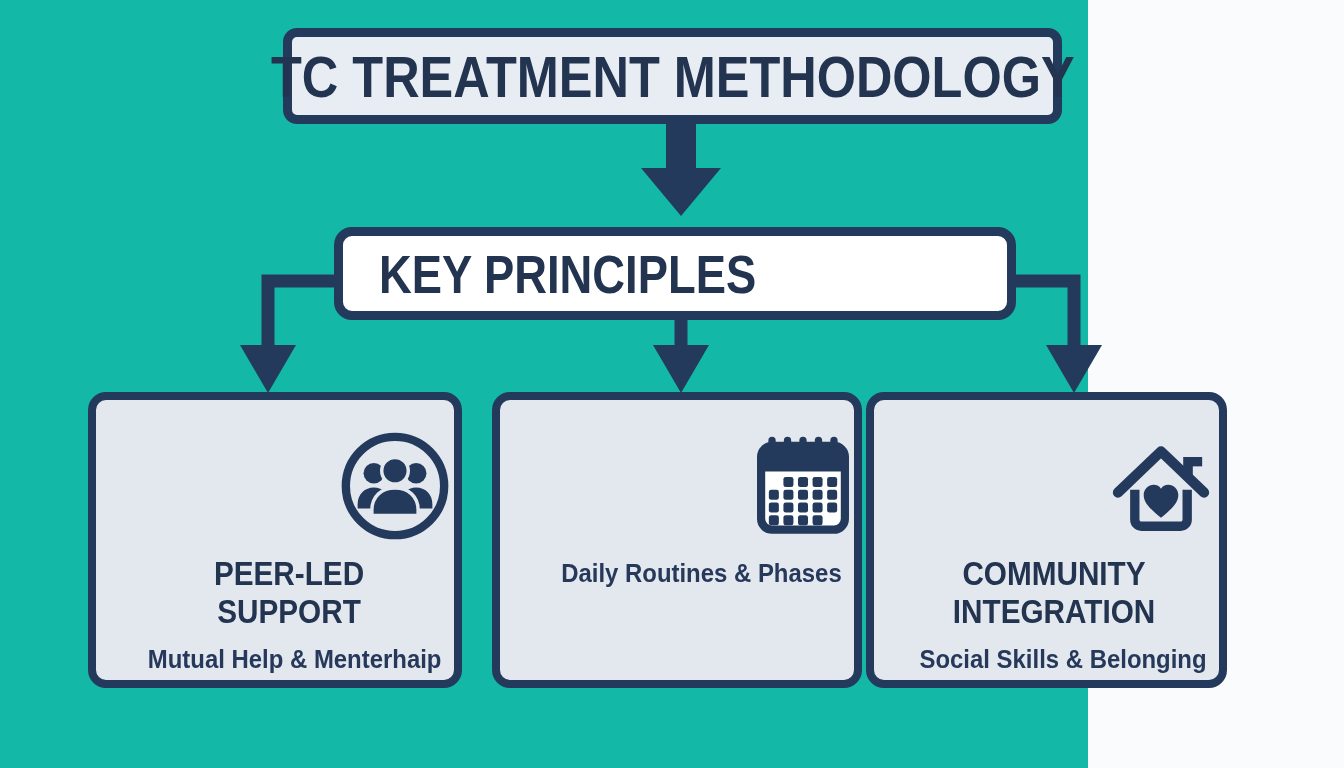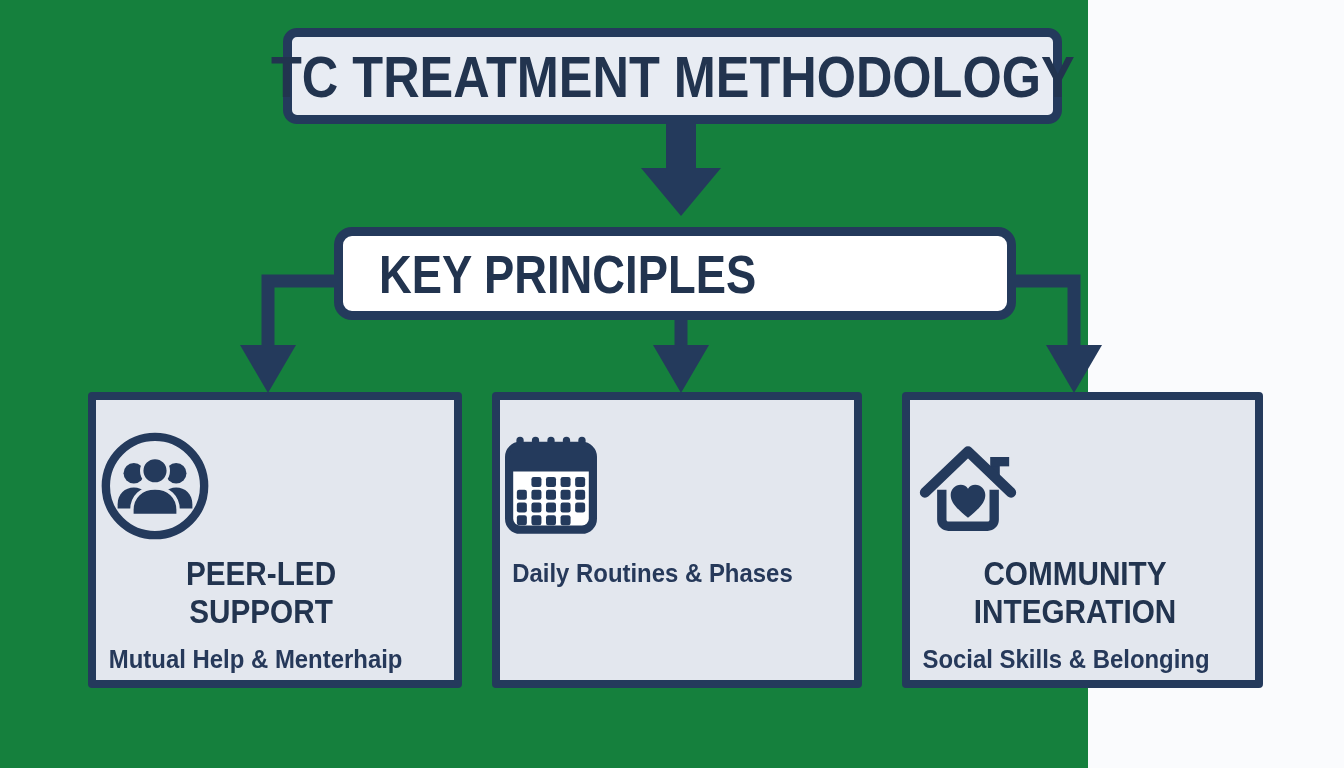--- a/index.html
+++ b/index.html
@@ -5,21 +5,21 @@
   html, body { margin: 0; padding: 0; }
   body {
     width: 1344px; height: 768px;
     font-family: "Liberation Sans", sans-serif;
     background: #FAFBFD;
     overflow: hidden;
   }
   .canvas {
     position: relative;
     width: 1088px; height: 768px;
-    background: #15803d;
+    background: #14b8a6;
   }
   .connector-layer {
     position: absolute; left: 0; top: 0;
     width: 1344px; height: 768px;
     z-index: 1;
   }
   .box, .card { position: absolute; box-sizing: border-box; z-index: 2; }
 
   .top-box {
     left: 283px; top: 28px; width: 779px; height: 96px;
@@ -45,26 +45,26 @@
     display: inline-block;
     font-size: 54px; font-weight: 700; color: #22344F;
     white-space: nowrap;
     transform: scaleX(0.84); transform-origin: center;
   }
 
   .card {
     top: 392px; height: 296px;
     background: #E3E7EE;
     border: 8px solid #243A5C;
-    border-radius: 4px;
-    display: flex; flex-direction: column; align-items: flex-start;
+    border-radius: 18px;
+    display: flex; flex-direction: column; align-items: flex-end;
   }
   .card-1 { left: 88px;  width: 374px; }
   .card-2 { left: 492px; width: 370px; }
-  .card-3 { left: 902px; width: 361px; }
+  .card-3 { left: 866px; width: 361px; }
 
   .icon-wrap {
     height: 124px; margin-top: 24px;
     display: flex; align-items: center; justify-content: center;
   }
   .card-title {
     height: 82px; margin-top: 4px;
     display: flex; align-items: center; justify-content: center;
     text-align: center;
   }

